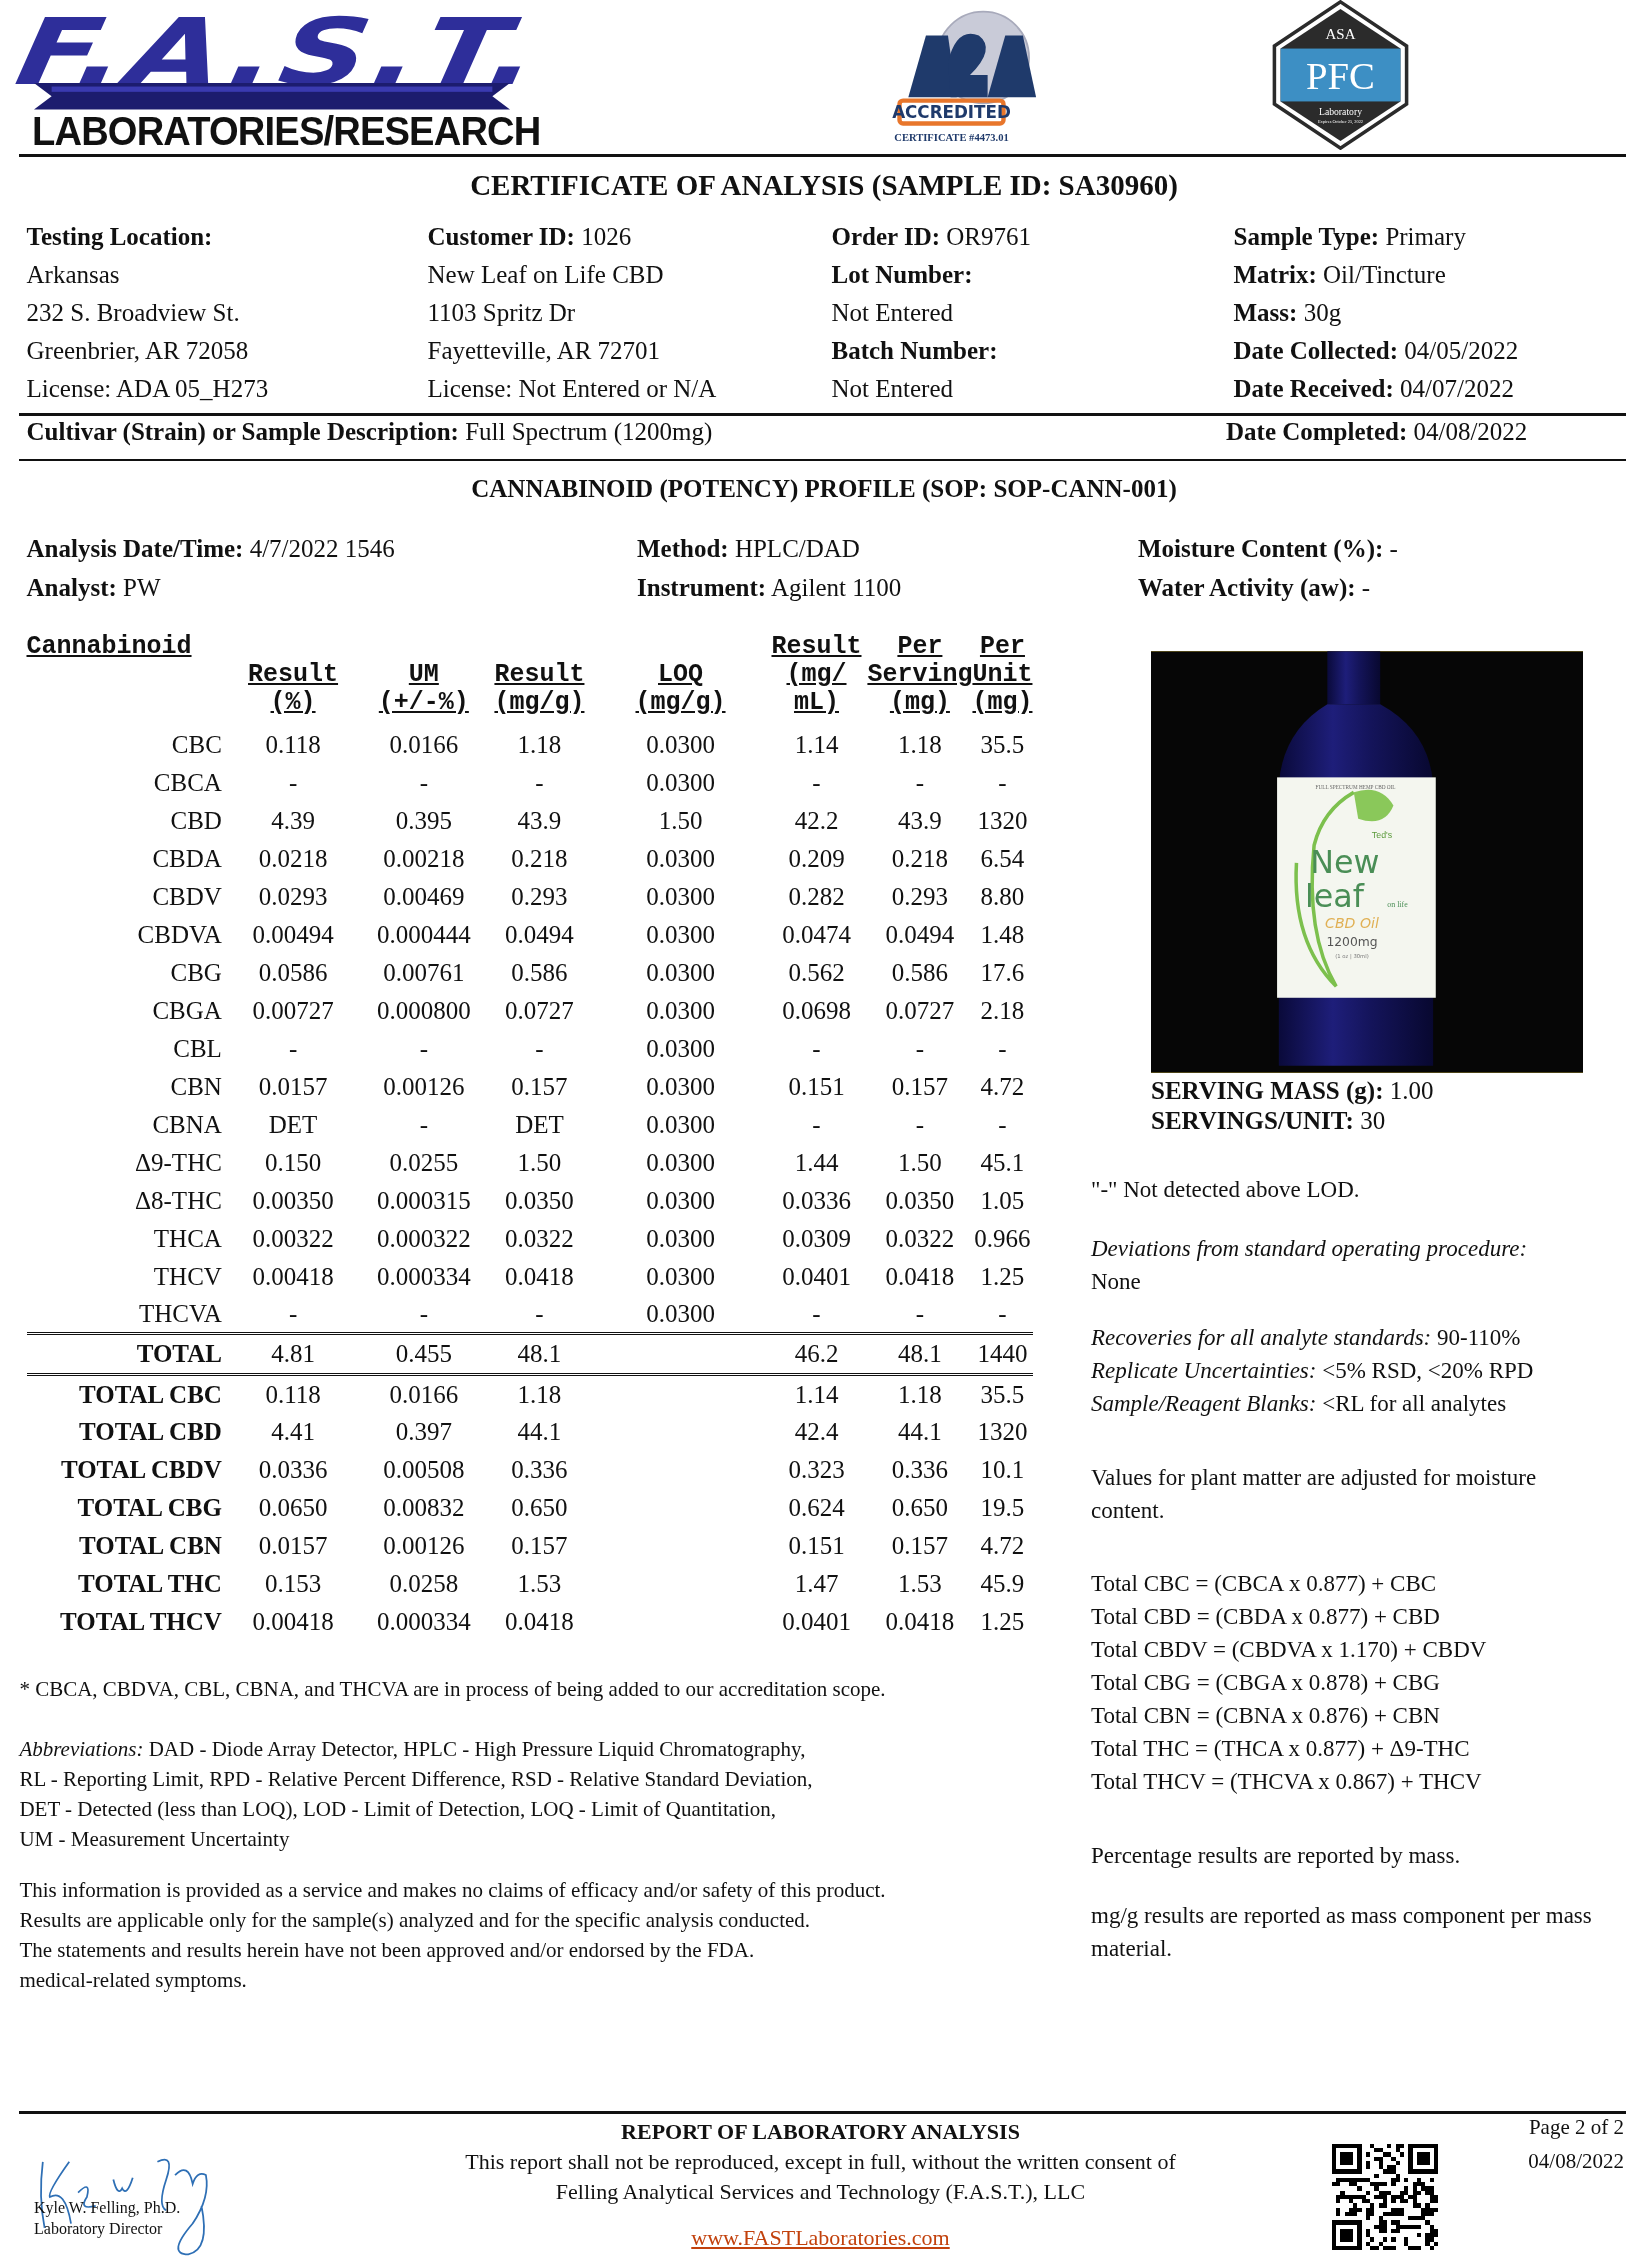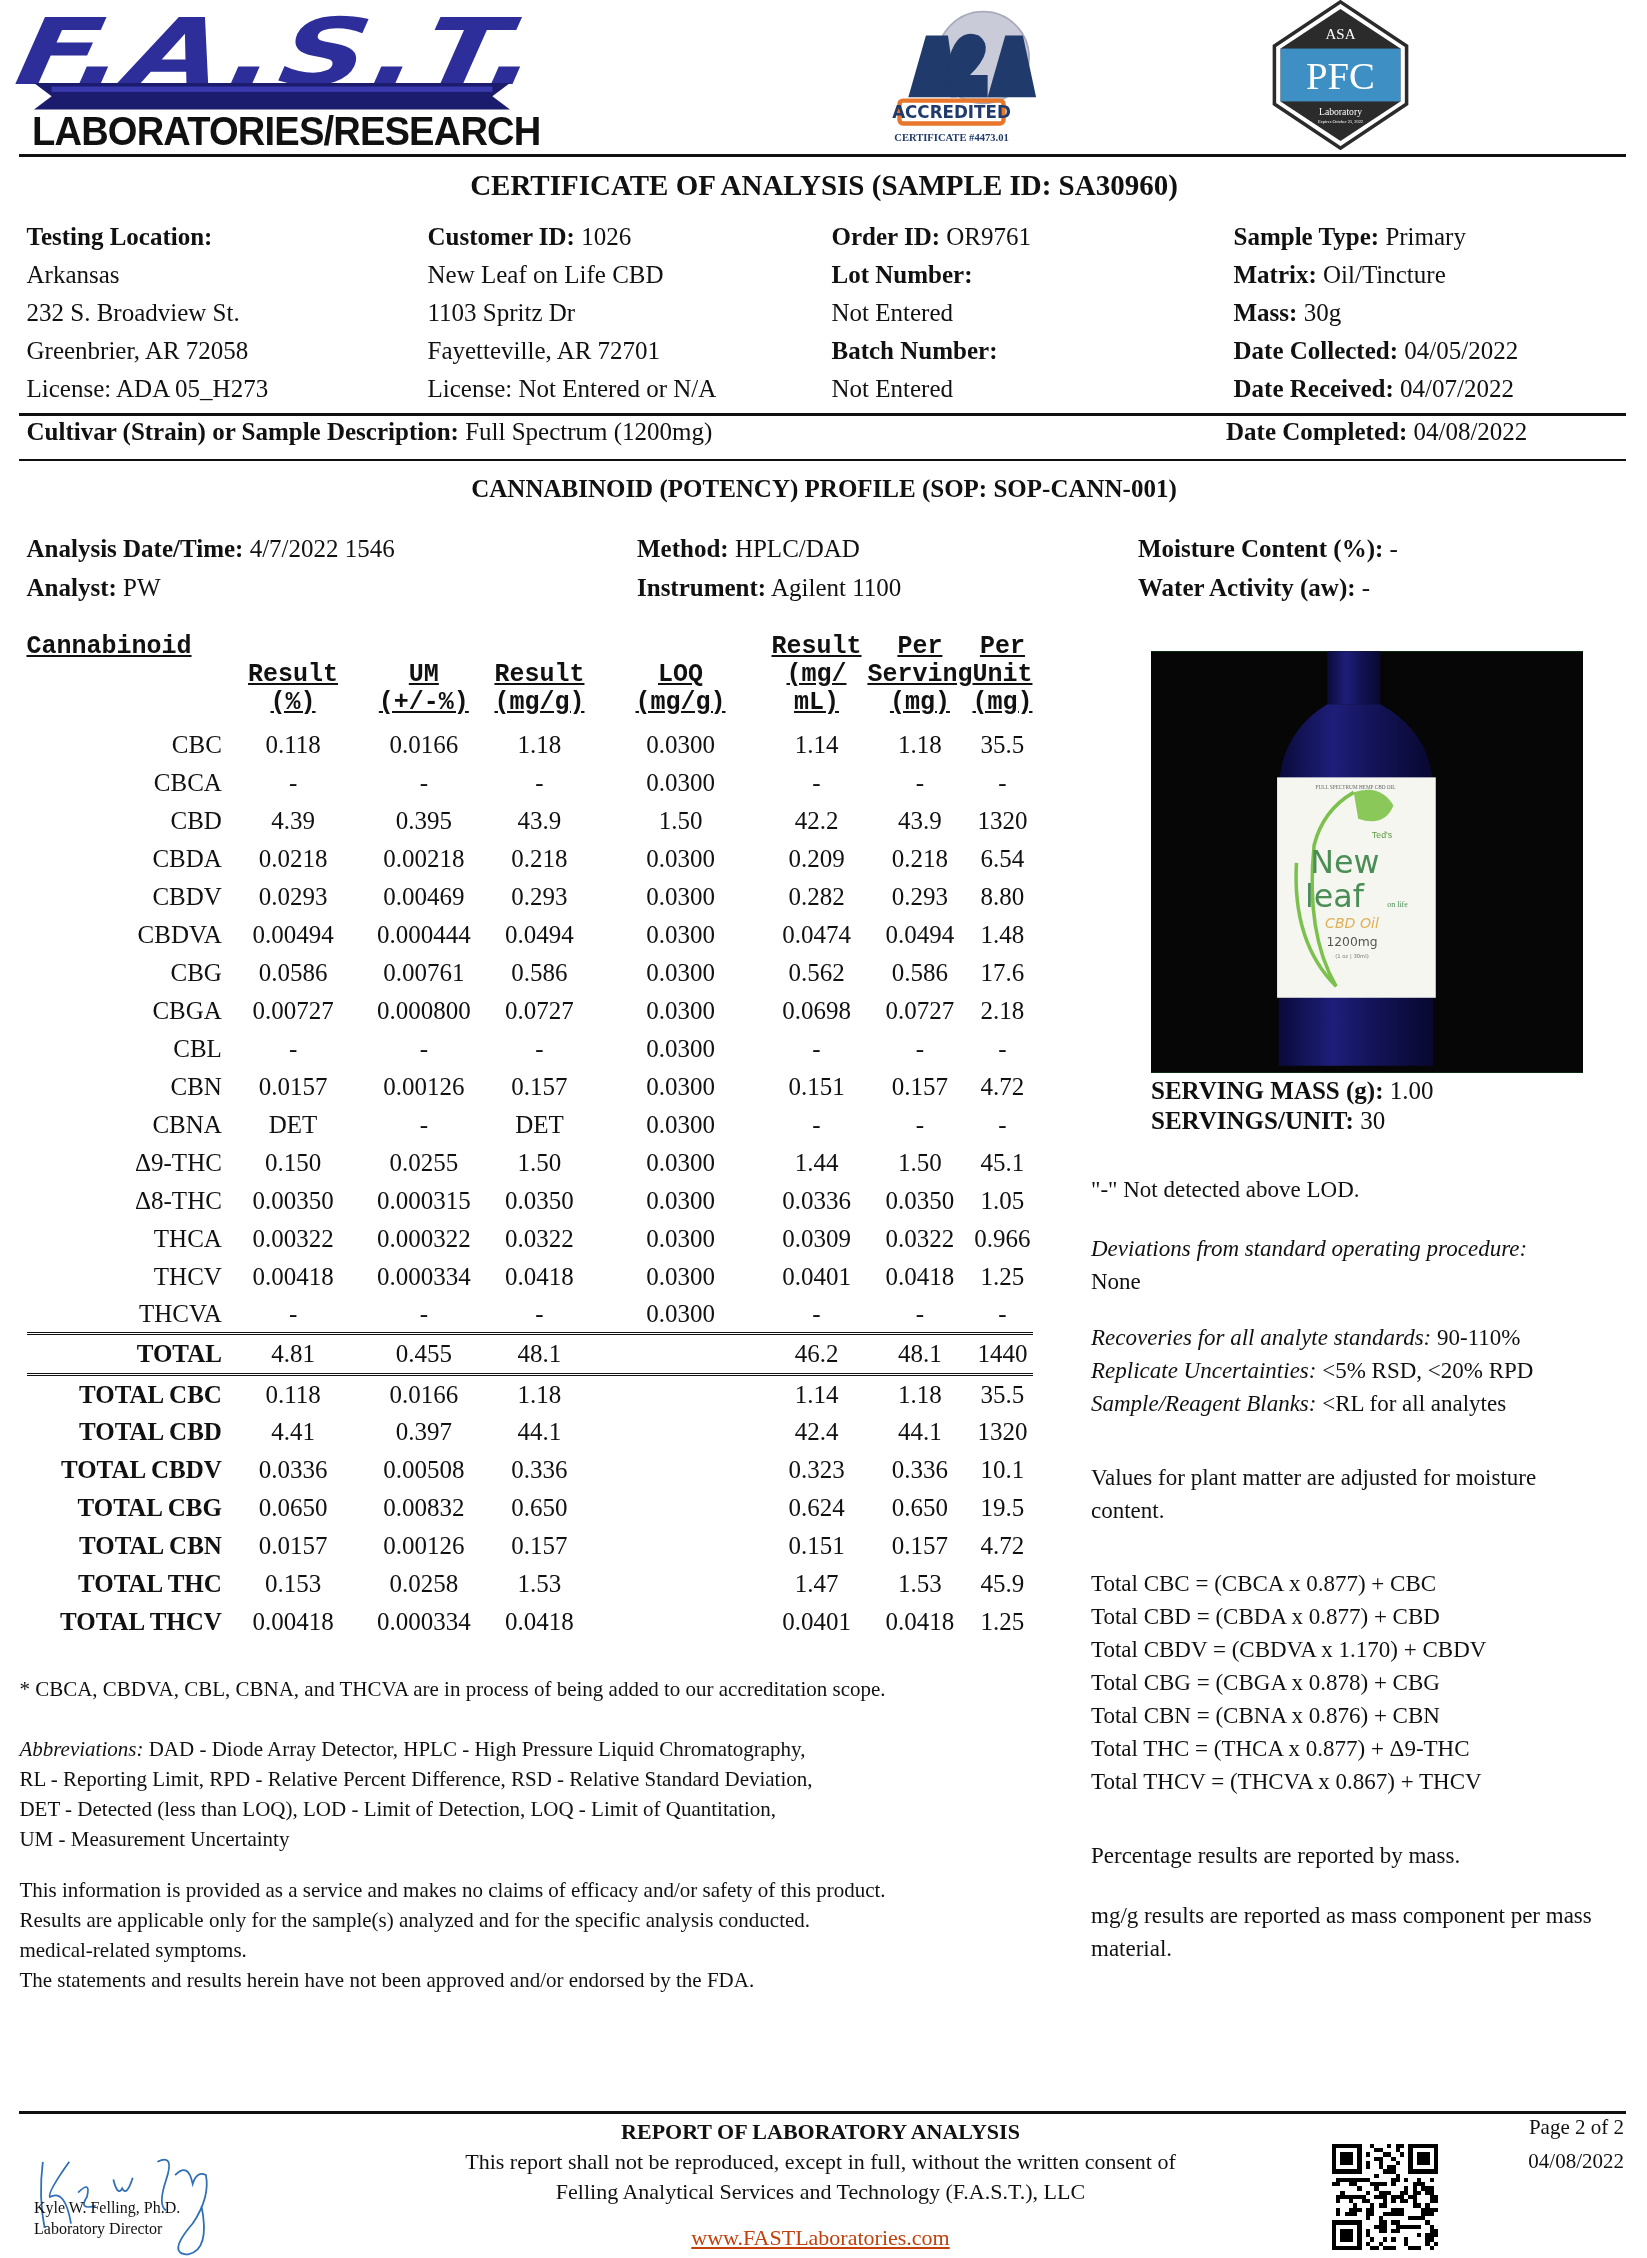--- a/index.html
+++ b/index.html
@@ -36,21 +36,21 @@
   #results { position: absolute; left: 26.5px; top: 633px; width: 1006px; border-collapse: collapse; font-size: 25px; }
   #results th { font-weight: bold; text-decoration: underline; vertical-align: bottom; line-height: 28px; padding-bottom: 8.8px; font-family: Liberation Mono, monospace; }
   #results th.first { text-align: left; vertical-align: top; }
   #results td { height: 38px; text-align: center; white-space: nowrap; padding: 0; }
   #results td.name { text-align: right; }
   #results tr.total td { font-weight: normal; }
   #results tr.total td.name { font-weight: bold; }
   #results tr.total-main td { border-top: 3.5px double #111; border-bottom: 3.5px double #111; height: 41px; }
 
   
-  #product-photo { position: absolute; left: 1151px; top: 651px; width: 432px; height: 422px; background: #15803d; overflow: hidden; }
+  #product-photo { position: absolute; left: 1151px; top: 651px; width: 432px; height: 422px; background: #fde047; overflow: hidden; }
   .serving { position: absolute; left: 1151px; font-size: 25px; line-height: 30px; }
   .right-note { position: absolute; left: 1091px; font-size: 23px; line-height: 33px; width: 529px; }
   .italic { font-style: italic; }
 
   .foot-note { position: absolute; left: 19.4px; font-size: 21px; line-height: 30px; width: 1023px; }
 
   
   .footer-center { position: absolute; left: 353px; width: 935px; text-align: center; font-size: 22px; line-height: 30px; }
   .footer-link { color: #c2410c; text-decoration: underline; }
   .sig-text { position: absolute; left: 34px; top: 2197px; font-size: 16px; line-height: 21px; }
@@ -480,22 +480,22 @@
 <div class="foot-note" style="top:1674px;">* CBCA, CBDVA, CBL, CBNA, and THCVA are in process of being added to our accreditation scope.</div>
 <div class="foot-note" style="top:1734px;">
   <div><span class="italic">Abbreviations:</span> <span>DAD - Diode Array Detector, HPLC - High Pressure Liquid Chromatography,</span></div>
   <div>RL - Reporting Limit, RPD - Relative Percent Difference, RSD - Relative Standard Deviation,</div>
   <div>DET - Detected (less than LOQ), LOD - Limit of Detection, LOQ - Limit of Quantitation,</div>
   <div>UM - Measurement Uncertainty</div>
 </div>
 <div class="foot-note" style="top:1875px;" id="disclaimer">
     <div>This information is provided as a service and makes no claims of efficacy and/or safety of this product.</div>
     <div>Results are applicable only for the sample(s) analyzed and for the specific analysis conducted.</div>
+    <div>The statements and results herein have not been approved and/or endorsed by the FDA.</div>
     <div>medical-related symptoms.</div>
-    <div>The statements and results herein have not been approved and/or endorsed by the FDA.</div>
   </div>
 
 <div class="rule" style="left:19.4px; top:2111px; width:1607px;"></div>
 
 <svg class="abs" style="left:34px; top:2144px;" width="238" height="115" viewBox="0 0 270 130">
   <path d="M10 20 Q5 60 12 95 M40 20 Q15 55 18 60 Q35 50 42 90 M50 55 Q65 40 60 60 Q50 75 70 70" fill="none" stroke="#2e6fb5" stroke-width="2"></path>
   <path d="M90 40 Q95 60 100 50 Q105 60 112 38" fill="none" stroke="#2e6fb5" stroke-width="2"></path>
   <path d="M140 20 Q160 10 150 40 Q140 70 150 75 M160 35 Q175 20 180 45 Q185 30 195 35 Q200 60 180 90 Q150 125 175 125 Q200 120 190 70" fill="none" stroke="#2e6fb5" stroke-width="2"></path>
 </svg>
 <div class="sig-text">

